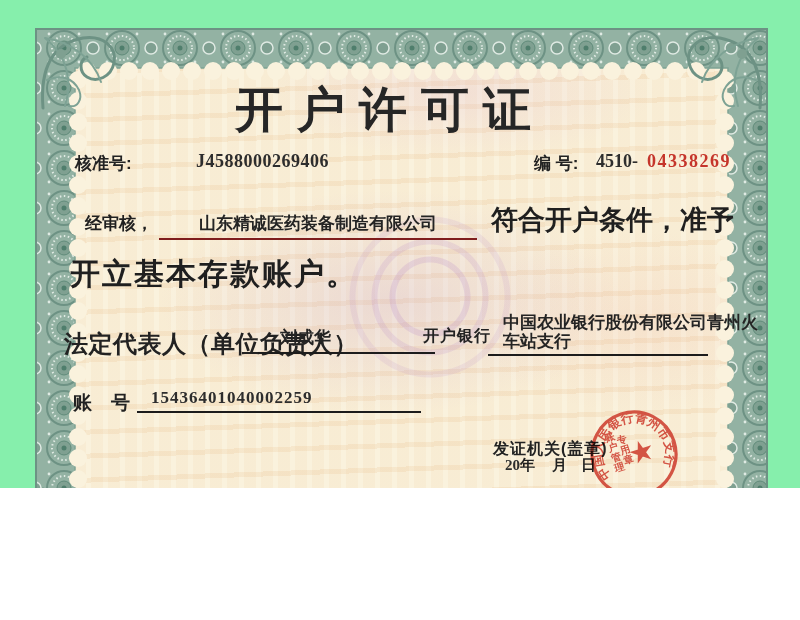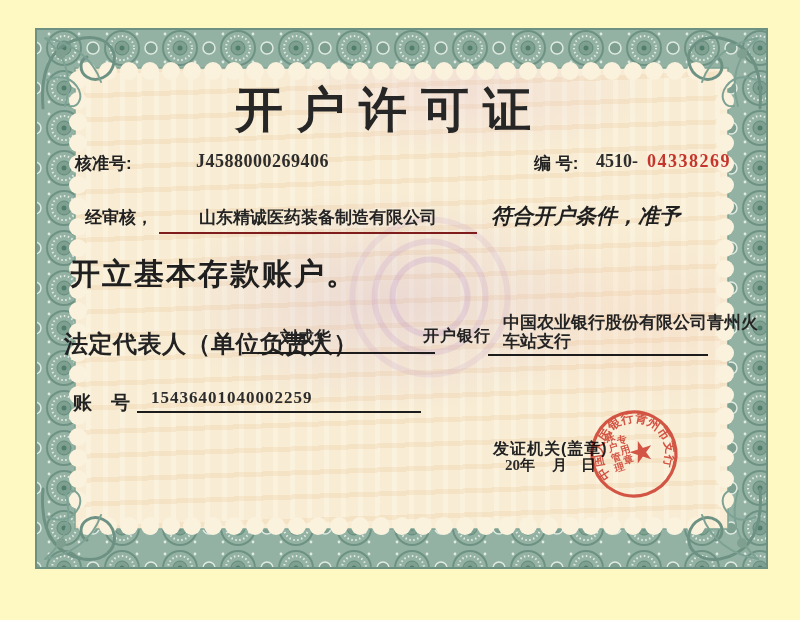--- a/index.html
+++ b/index.html
@@ -1,17 +1,17 @@
 <!DOCTYPE html>
 <html><head>
 <meta charset="utf-8">
 <style>
   html,body{margin:0;padding:0;}
   body{width:800px;height:620px;background:#ffffff;font-family:"Liberation Sans",sans-serif;}
-  .page{position:relative;width:800px;height:620px;overflow:hidden;background:#fef9c3;}
+  .page{position:relative;width:800px;height:488px;overflow:hidden;background:#86efac;}
 
   
   .paper{
     position:absolute;left:40px;top:32px;width:723px;height:533px;
     background:
       radial-gradient(circle at 390px 265px, transparent 0 34px, rgba(178,128,196,.20) 35px 40px, transparent 41px 52px, rgba(178,128,196,.17) 53px 58px, transparent 59px 74px, rgba(178,128,196,.13) 75px 80px, transparent 81px),
       radial-gradient(ellipse 330px 160px at 350px 270px, rgba(190,148,205,.22), transparent 70%),
       radial-gradient(ellipse 240px 130px at 600px 290px, rgba(235,172,165,.16), transparent 70%),
       radial-gradient(ellipse 260px 90px at 420px 60px,  rgba(225,185,215,.25), transparent 75%),
       repeating-linear-gradient(178deg, transparent 0 15px, rgba(222,160,92,.13) 15px 20px, transparent 20px 24px),
@@ -32,21 +32,21 @@
   .approval-label{left:75px;top:152px;font-size:17px;}
   .approval-value{left:196px;top:151px;font-size:18px;letter-spacing:.5px;color:#2d2d2d;}
   .serial-label{left:534px;top:152px;font-size:17px;}
   .serial-prefix{left:596px;top:151px;font-size:18px;color:#2d2d2d;}
   .serial-number{left:647px;top:151px;font-size:18px;letter-spacing:1.5px;color:#c5352b;font-weight:700;}
 
   .audit-row{left:85px;top:202px;display:flex;align-items:baseline;}
   .audit-prefix{font-size:17px;font-weight:700;}
   .company-underline{width:318px;border-bottom:2px solid #7f1d1d;text-align:center;
                      font-size:17px;padding-bottom:3px;margin-left:6px;color:#242424;}
-  .audit-suffix{font-size:21px;font-weight:700;margin-left:14px;font-style:italic;}
+  .audit-suffix{font-size:27px;font-weight:700;margin-left:14px;}
   .audit-line2{left:70px;top:254px;font-size:30px;font-weight:700;letter-spacing:2px;}
 
   .legal-label{left:64px;top:328px;font-size:24px;letter-spacing:.5px;}
   .legal-underline{left:258px;top:326px;width:155px;border-bottom:2px solid #1c1c1c;
                    font-size:17px;padding:0 0 3px 22px;color:#242424;}
   .bank-label{left:423px;top:326px;font-size:16px;letter-spacing:1px;}
   .bank-name{left:503px;top:313px;width:256px;font-size:17px;line-height:19px;white-space:normal;color:#242424;}
   .bank-underline{left:488px;top:354px;width:220px;border-top:2px solid #1c1c1c;height:0;}
 
   .acct-label{left:73px;top:390px;font-size:19px;}

